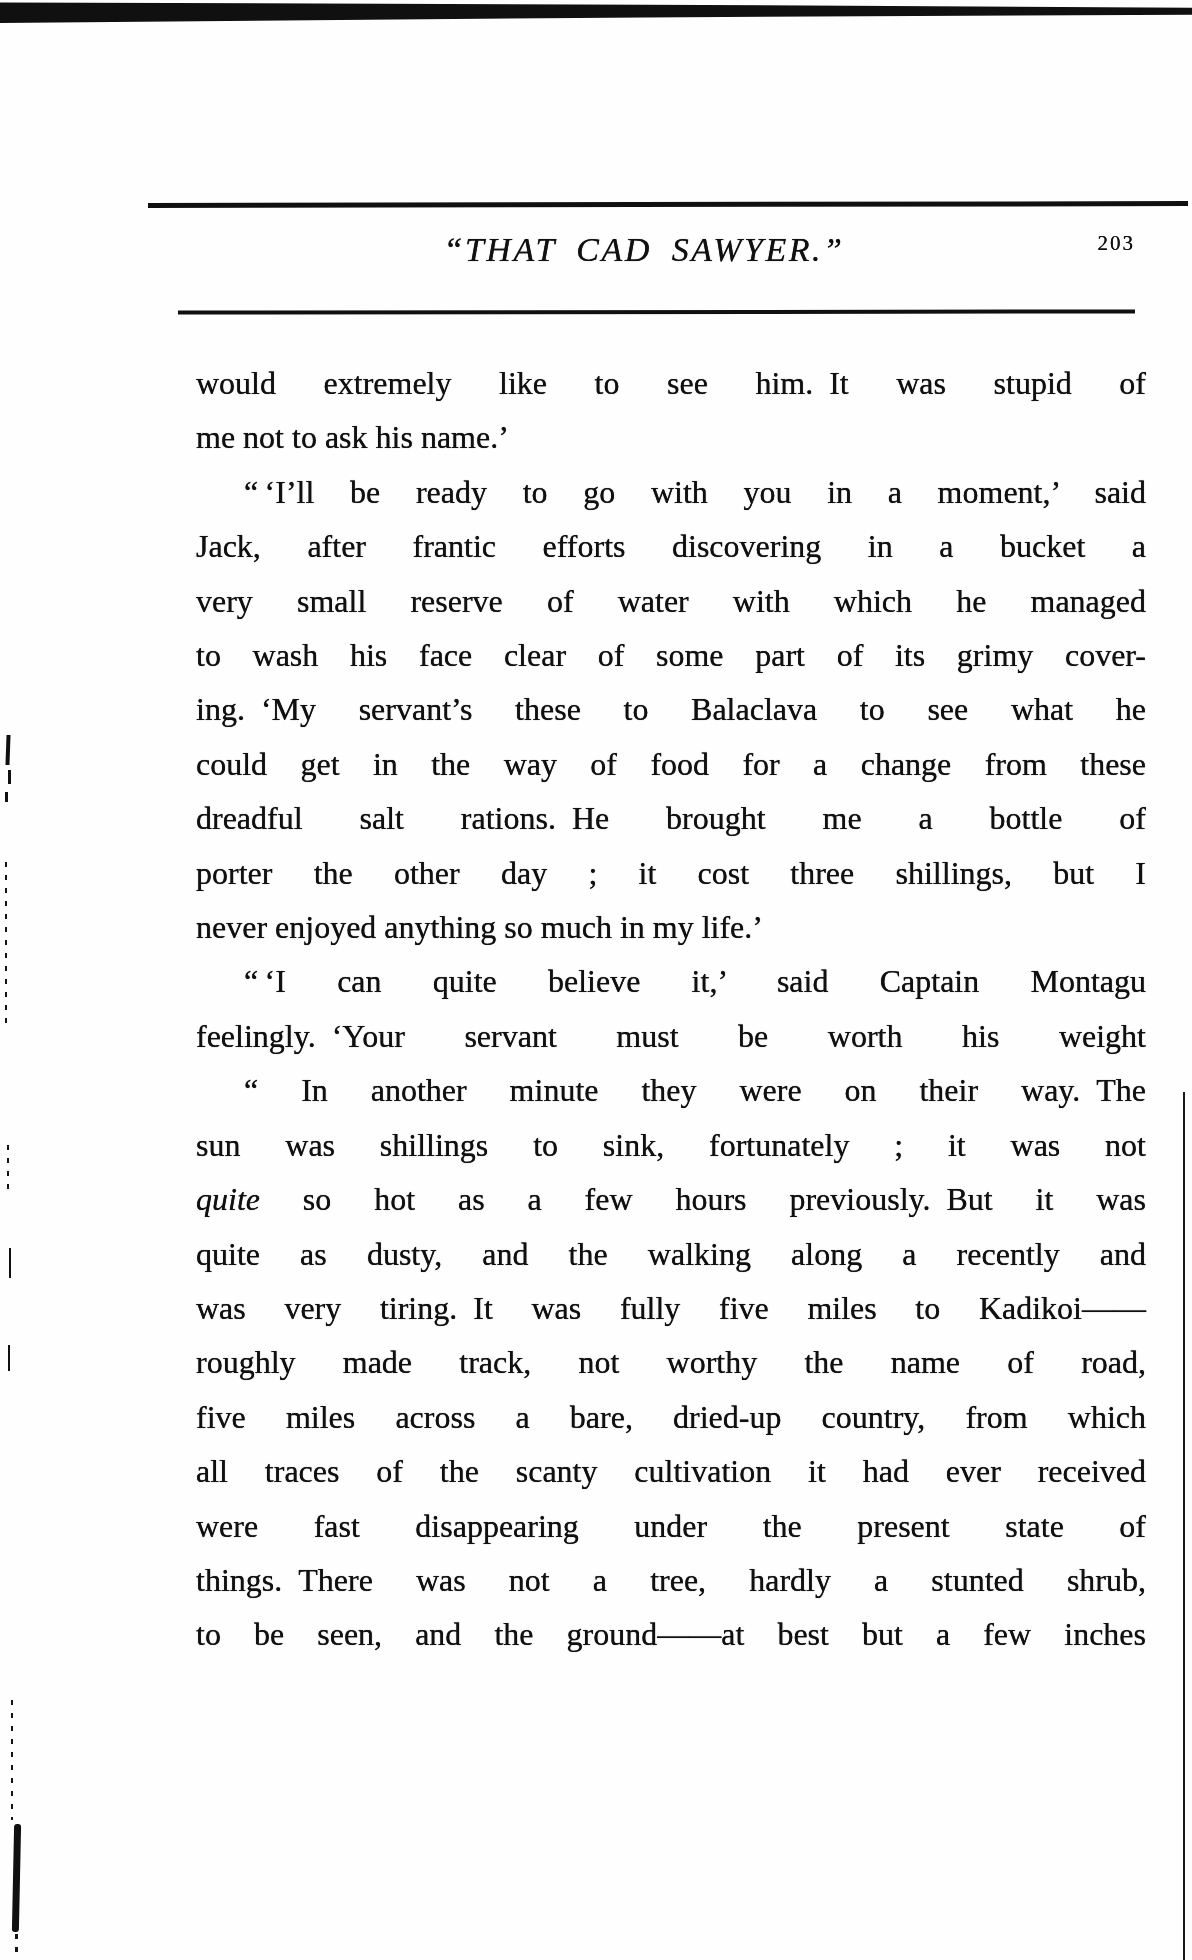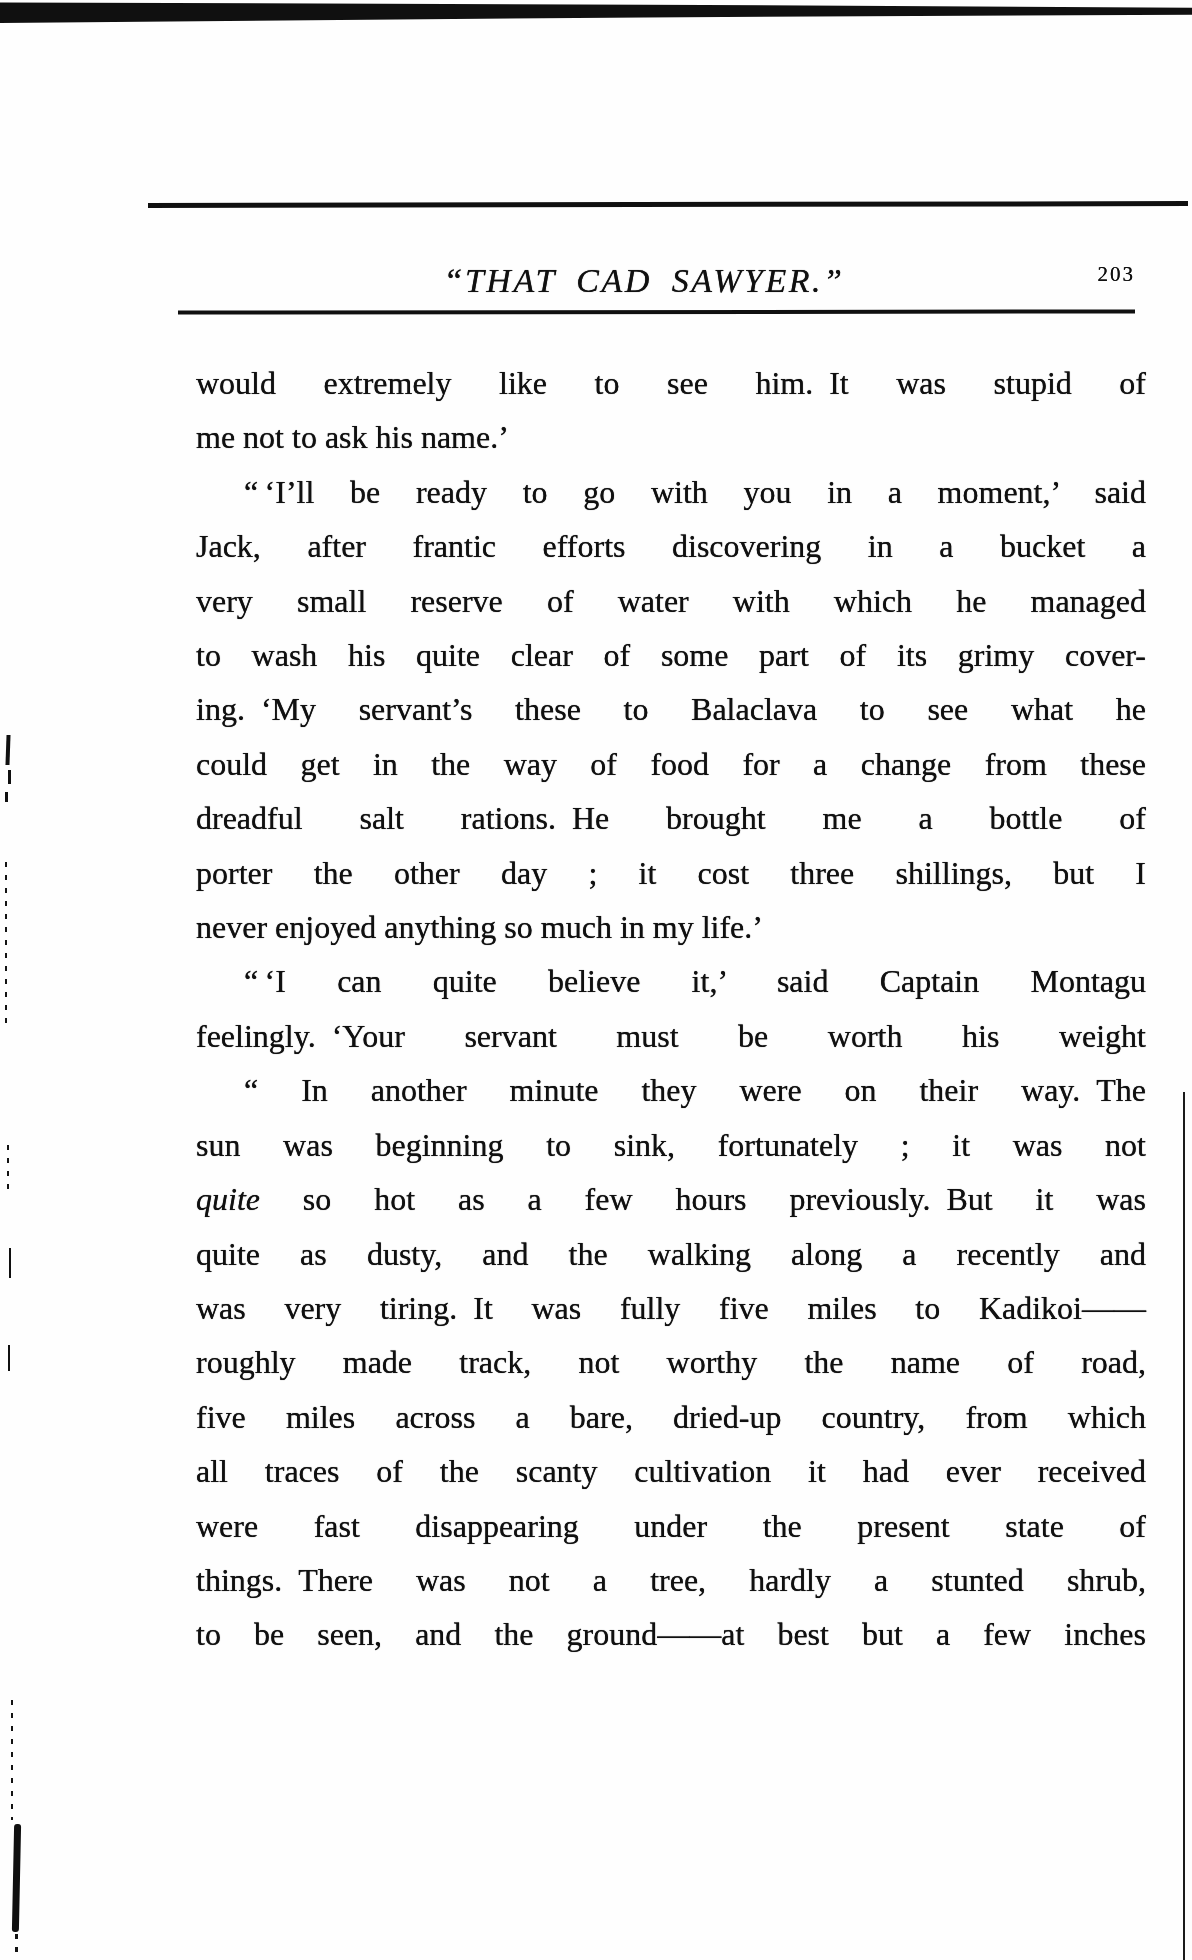--- a/index.html
+++ b/index.html
@@ -20,21 +20,21 @@
   .mark{position:absolute;background:var(--ink,#101010);}
   .dashes{
     position:absolute;
     background:repeating-linear-gradient(to bottom,#131313 0 5px,transparent 5px 13px);
   }
   .edge-right{position:absolute;background:#1a1a1a;}
   
   .rule{position:absolute;background:var(--ink,#101010);}
   .rule-top{left:148px;top:202px;width:1040px;height:5px;transform:rotate(-0.10deg);}
   .rule-bottom{left:178px;top:310px;width:957px;height:4px;transform:rotate(-0.06deg);}
-  .header{position:absolute;left:185px;top:260px;width:950px;height:52px;}
+  .header{position:absolute;left:185px;top:229px;width:950px;height:52px;}
   .title{
     position:absolute;left:50%;transform:translateX(-54%);
     font-style:italic;font-size:34px;letter-spacing:2.5px;word-spacing:9px;
     white-space:nowrap;top:2px;
     text-shadow:0 0 0.7px currentColor;
   }
   .pageno{
     position:absolute;right:0;top:2px;
     font-size:21px;font-weight:400;letter-spacing:2px;
     text-shadow:0 0 0.5px currentColor;
@@ -64,30 +64,30 @@
     <span class="pageno">203</span>
   </div>
   <div class="rule rule-bottom"></div>
 
   <div class="body">
       <div class="line"><span>would extremely like to see him. It was stupid of</span></div>
       <div class="line last"><span>me not to ask his name.’</span></div>
       <div class="line indent"><span>“ ‘I’ll be ready to go with you in a moment,’ said</span></div>
       <div class="line"><span>Jack, after frantic efforts discovering in a bucket a</span></div>
       <div class="line"><span>very small reserve of water with which he managed</span></div>
-      <div class="line"><span>to wash his quite clear of some part of its grimy cover-</span></div>
+      <div class="line"><span>to wash his face clear of some part of its grimy cover-</span></div>
       <div class="line"><span>ing. ‘My servant’s these to Balaclava to see what he</span></div>
       <div class="line"><span>could get in the way of food for a change from these</span></div>
       <div class="line"><span>dreadful salt rations. He brought me a bottle of</span></div>
       <div class="line"><span>porter the other day ; it cost three shillings, but I</span></div>
       <div class="line last"><span>never enjoyed anything so much in my life.’</span></div>
       <div class="line indent"><span>“ ‘I can quite believe it,’ said Captain Montagu</span></div>
       <div class="line"><span>feelingly. ‘Your servant must be worth his weight</span></div>
       <div class="line indent"><span>“ In another minute they were on their way. The</span></div>
-      <div class="line"><span>sun was beginning to sink, fortunately ; it was not</span></div>
+      <div class="line"><span>sun was shillings to sink, fortunately ; it was not</span></div>
       <div class="line"><em>quite</em><span> so hot as a few hours previously. But it was</span></div>
       <div class="line"><span>quite as dusty, and the walking along a recently and</span></div>
       <div class="line"><span>was very tiring. It was fully five miles to Kadikoi——</span></div>
       <div class="line"><span>roughly made track, not worthy the name of road,</span></div>
       <div class="line"><span>five miles across a bare, dried-up country, from which</span></div>
       <div class="line"><span>all traces of the scanty cultivation it had ever received</span></div>
       <div class="line"><span>were fast disappearing under the present state of</span></div>
       <div class="line"><span>things. There was not a tree, hardly a stunted shrub,</span></div>
       <div class="line"><span>to be seen, and the ground——at best but a few inches</span></div>
     </div>

